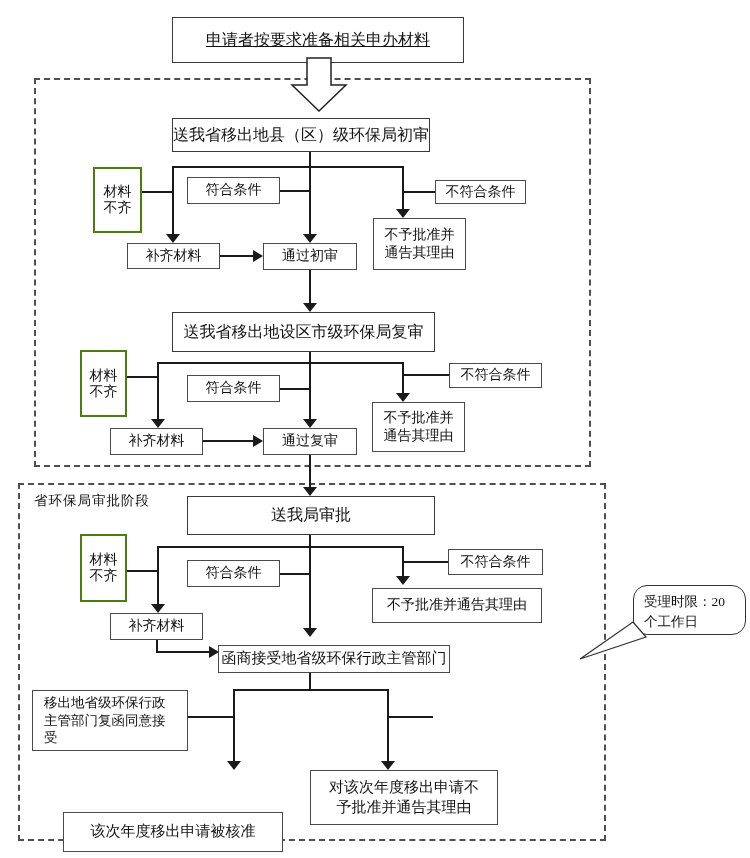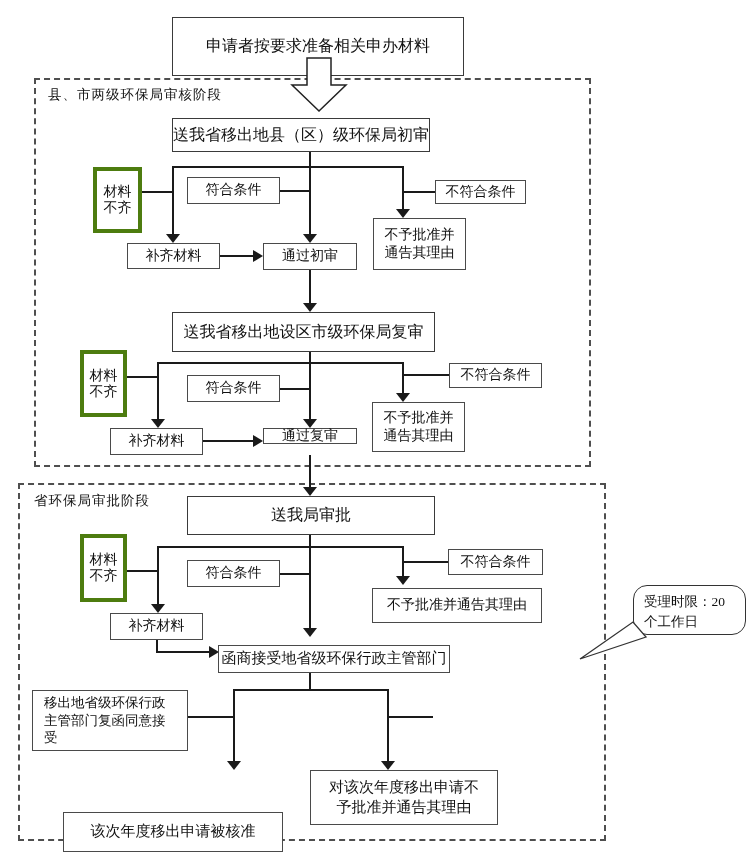--- a/index.html
+++ b/index.html
@@ -8,21 +8,21 @@
     font-family:"Liberation Serif","DejaVu Serif",serif; color:#111;
     overflow:hidden;
   }
   .box {
     position:absolute; border:1.5px solid #4a4a4a; background:#fff;
     display:flex; align-items:center; justify-content:center;
     text-align:center; font-size:14px; line-height:1.3; box-sizing:border-box;
     z-index:2;
   }
   .box.big { font-size:16px; border-color:#3a3a3a; }
-  .box.dark { border:4px solid #4d7c0f; }
+  .box.dark { border:2px solid #4d7c0f; }
   .vtext { word-break:break-all; line-height:16px; padding:2px; font-size:14px; }
   .hline, .vline { position:absolute; background:#1a1a1a; z-index:1; }
   .hline { height:2px; } .vline { width:2px; }
   .arr-d { position:absolute; width:0; height:0; z-index:2;
     border-left:7px solid transparent; border-right:7px solid transparent;
     border-top:9px solid #1a1a1a; }
   .arr-r { position:absolute; width:0; height:0; z-index:2;
     border-top:6px solid transparent; border-bottom:6px solid transparent;
     border-left:10px solid #1a1a1a; }
   .dashed { position:absolute; border:2px dashed #4f4f4f; background:transparent; z-index:0; }
@@ -34,28 +34,27 @@
     position:absolute; border:1.5px solid #333; border-radius:14px; background:#fff;
     font-size:13.5px; line-height:1.45; padding:6px 10px; box-sizing:border-box; z-index:3;
   }
   svg { position:absolute; z-index:4; }
 </style>
 </head>
 <body>
 
 <div id="canvas">
 
-  <div class="box big" style="left:172px; top:17px; width:292px; height:59px;">申请者按要求准备相关申办材料</div>
+  <div class="box big" style="left:172px; top:17px; width:292px; height:46px;text-decoration:underline;">申请者按要求准备相关申办材料</div>
 
   <svg style="left:284px; top:57px;" width="70" height="56" viewBox="0 0 70 56">
     <polygon points="23,1 47,1 47,28 62,28 35,54 8,28 23,28" fill="#ffffff" stroke="#222" stroke-width="1.5"></polygon>
   </svg>
 
   <div class="dashed" style="left:34px; top:78px; width:553px; height:385px;"></div>
-  <div class="region-label" style="left:48px; top:86px;">县、市两级环保局审核阶段</div>
 
   <div class="box big" style="left:172px; top:118px; width:258px; height:34px;">送我省移出地县（区）级环保局初审</div>
 
   <div class="vline" style="left:309px; top:152px; height:82px;"></div>
   <div class="arr-d" style="left:303px; top:234px;"></div>
   <div class="hline" style="left:172px; top:166px; width:231px;"></div>
   <div class="vline" style="left:172px; top:166px; height:68px;"></div>
   <div class="arr-d" style="left:166px; top:234px;"></div>
   <div class="vline" style="left:402px; top:166px; height:44px;"></div>
   <div class="arr-d" style="left:396px; top:209px;"></div>
@@ -102,21 +101,21 @@
   <div class="hline" style="left:280px; top:388px; width:30px;"></div>
 
   <div class="box" style="left:449px; top:363px; width:93px; height:25px;">不符合条件</div>
   <div class="hline" style="left:404px; top:374px; width:45px;"></div>
 
   <div class="box" style="left:372px; top:402px; width:93px; height:50px;">
     <div class="wrap5">不予批准并通告其理由</div>
   </div>
 
   <div class="box" style="left:110px; top:428px; width:93px; height:27px;">补齐材料</div>
-  <div class="box" style="left:263px; top:428px; width:94px; height:16px;">通过复审</div>
+  <div class="box" style="left:263px; top:428px; width:94px; height:27px;">通过复审</div>
   <div class="hline" style="left:203px; top:440px; width:52px;"></div>
   <div class="arr-r" style="left:253px; top:435px;"></div>
 
   <div class="dashed" style="left:18px; top:483px; width:584px; height:354px;"></div>
   <div class="region-label" style="left:34px; top:492px;">省环保局审批阶段</div>
 
   <div class="vline" style="left:309px; top:455px; height:33px;"></div>
   <div class="arr-d" style="left:303px; top:487px;"></div>
 
   <div class="box big" style="left:187px; top:496px; width:248px; height:39px;">送我局审批</div>

